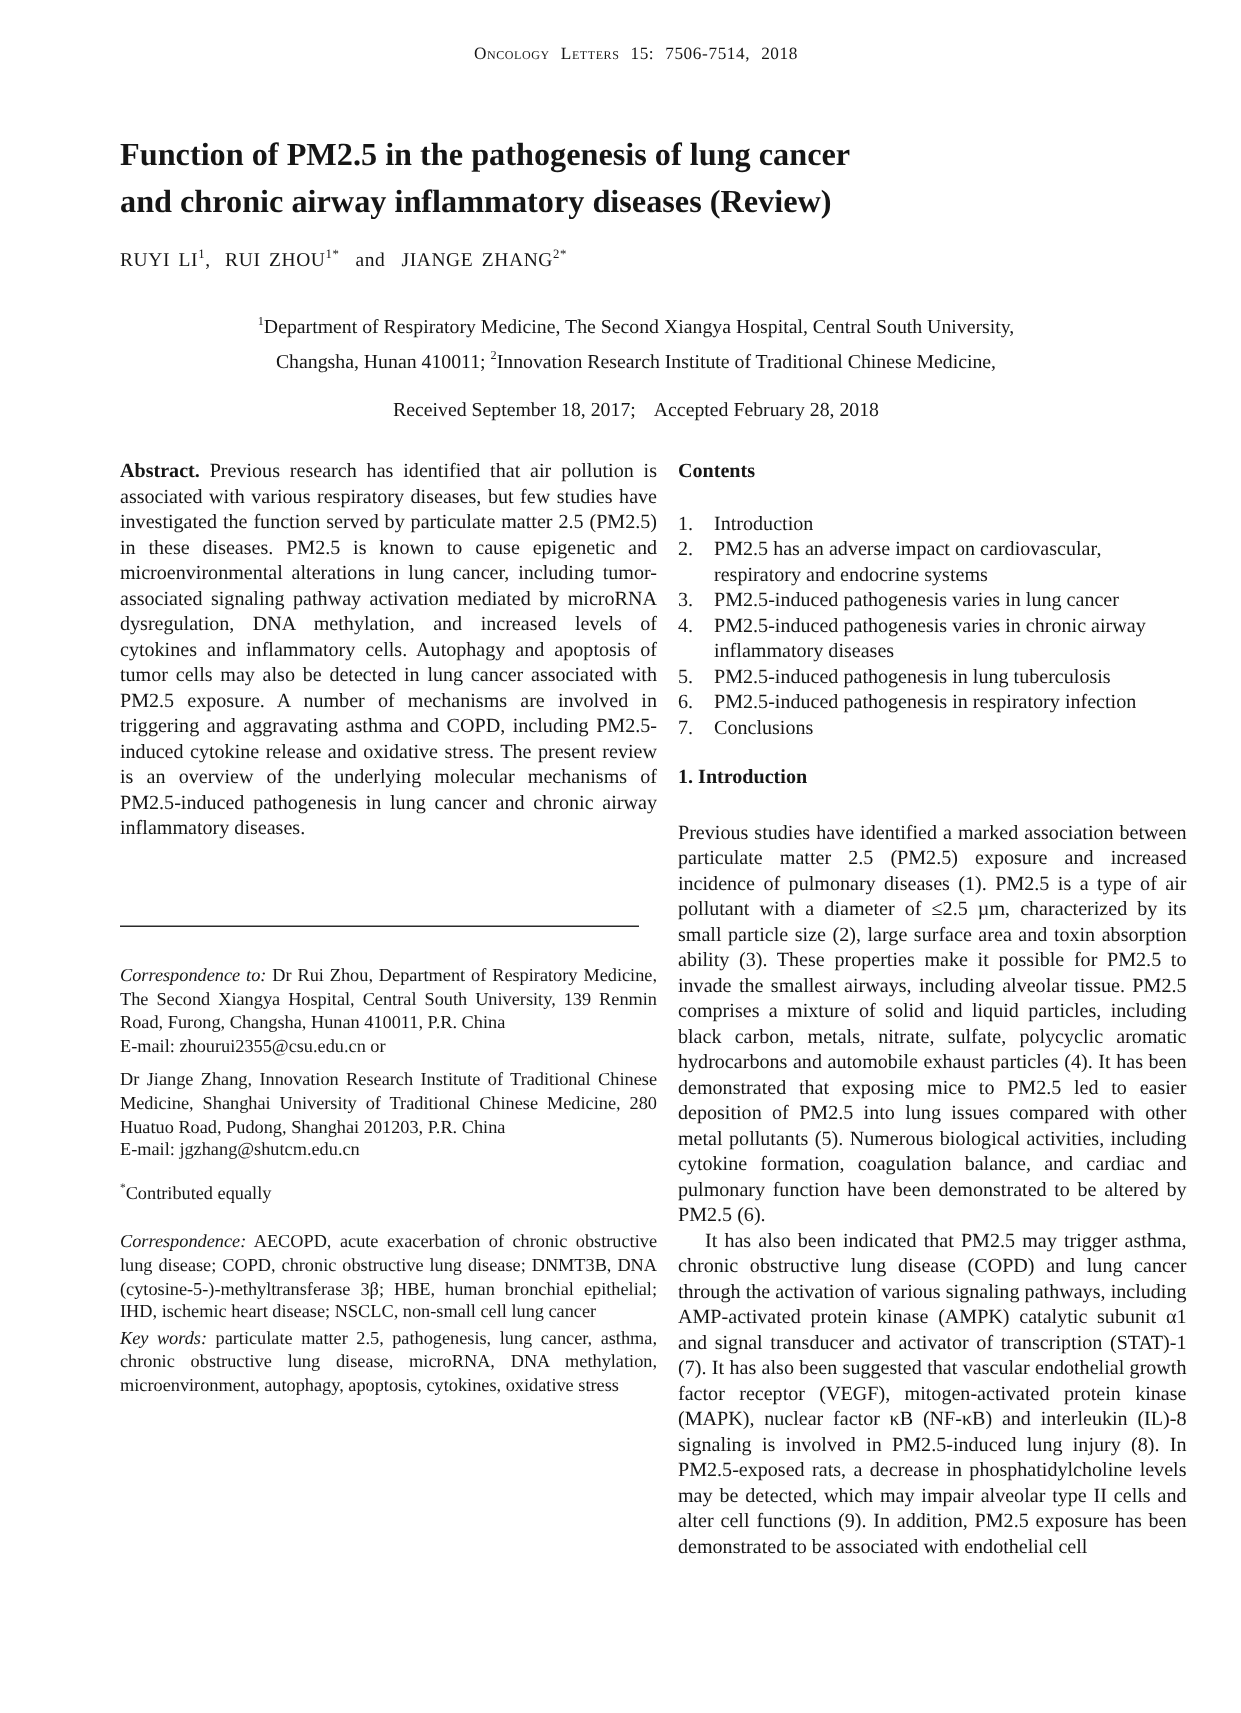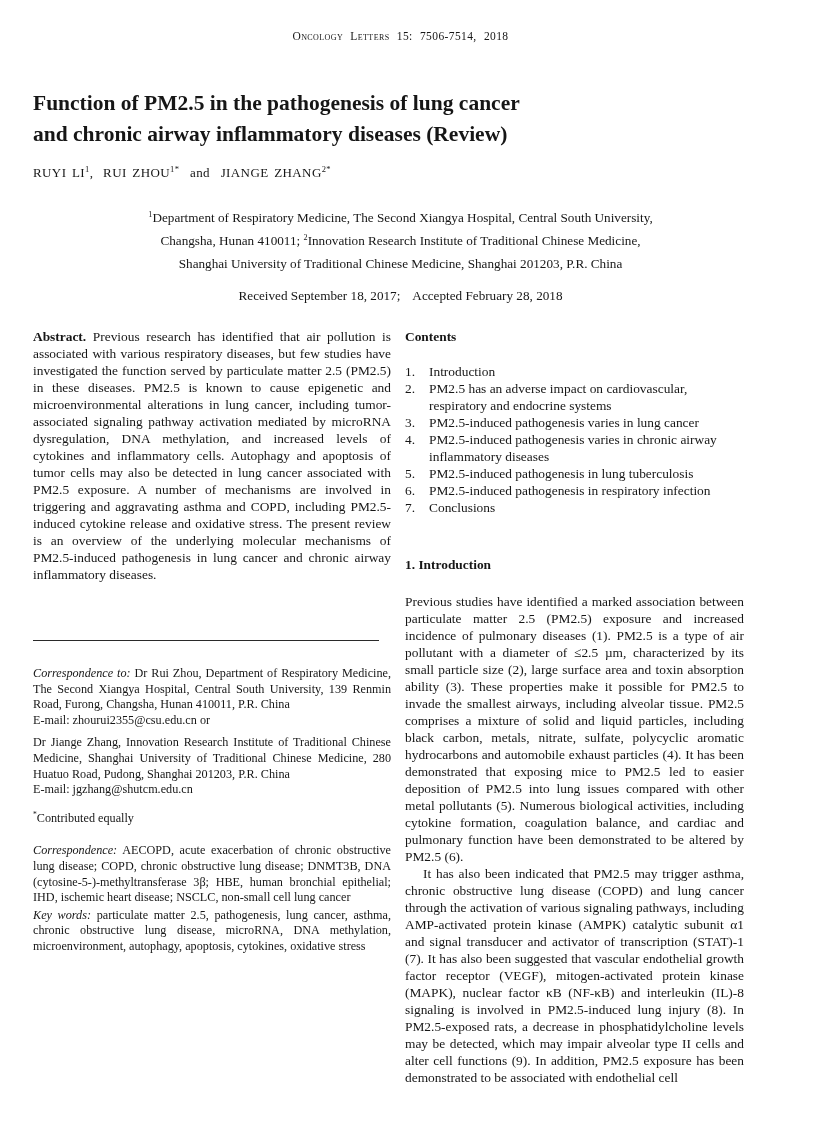--- a/index.html
+++ b/index.html
@@ -1,21 +1,21 @@
 <!DOCTYPE html>
 <html><head>
 <meta charset="utf-8">
 <style>
   html, body { margin: 0; padding: 0; background: #ffffff; }
   .page {
     position: relative;
     width: 827px;
     height: 1142px;
     box-sizing: border-box;
-    padding: 30px 59px 0 33px;
+    padding: 30px 59px 0 80px;
     background: #ffffff;
     color: #161616;
     font-family: "Liberation Serif", "DejaVu Serif", serif;
     overflow: hidden;
   }
   .running-head {
     text-align: center;
     font-size: 11.5px;
     font-variant: small-caps;
     letter-spacing: 0.4px;
@@ -84,21 +84,21 @@
   .contributed { margin-top: 13px; }
   .abbrev { margin-top: 17px; }
   .keywords { margin-top: 2px; }
   .ital { font-style: italic; }
   .sec-heading { font-weight: bold; margin: 0; }
   .contents-heading { margin-bottom: 18px; }
   .toc { margin: 0; }
   .toc-item { display: flex; }
   .toc-num { width: 24px; flex: none; }
   .toc-text { flex: 1; }
-  .intro-heading { margin-top: 40px; margin-bottom: 20px; font-family: Liberation Serif, serif; }
+  .intro-heading { margin-top: 16px; margin-bottom: 20px; font-family: Liberation Serif, serif; }
   .indent { text-indent: 18px; }
 </style>
 </head>
 <body>
 
 <div class="page">
 
   <div class="running-head">Oncology Letters 15:  7506-7514,  2018</div>
 
   <h1 class="title">
@@ -109,21 +109,20 @@
   <div class="authors">
     <span>RUYI LI</span><sup>1</sup><span class="author-sep">,</span>
     <span>RUI ZHOU</span><sup>1*</sup>
     <span class="author-sep and">and</span>
     <span>JIANGE ZHANG</span><sup>2*</sup>
   </div>
 
   <div class="affiliations">
     <sup>1</sup><span>Department of Respiratory Medicine, The Second Xiangya Hospital, Central South University,</span><br>
     <span>Changsha, Hunan 410011; </span><sup>2</sup><span>Innovation Research Institute of Traditional Chinese Medicine,</span><br>
-    <span>Shanghai University of Traditional Chinese Medicine, Shanghai 201203, P.R. China</span>
   </div>
 
   <div class="dates">
     <span>Received September 18, 2017;</span><span class="accepted-part">Accepted February 28, 2018</span>
   </div>
 
 
   <div class="columns">
 
     <div class="col-left">

